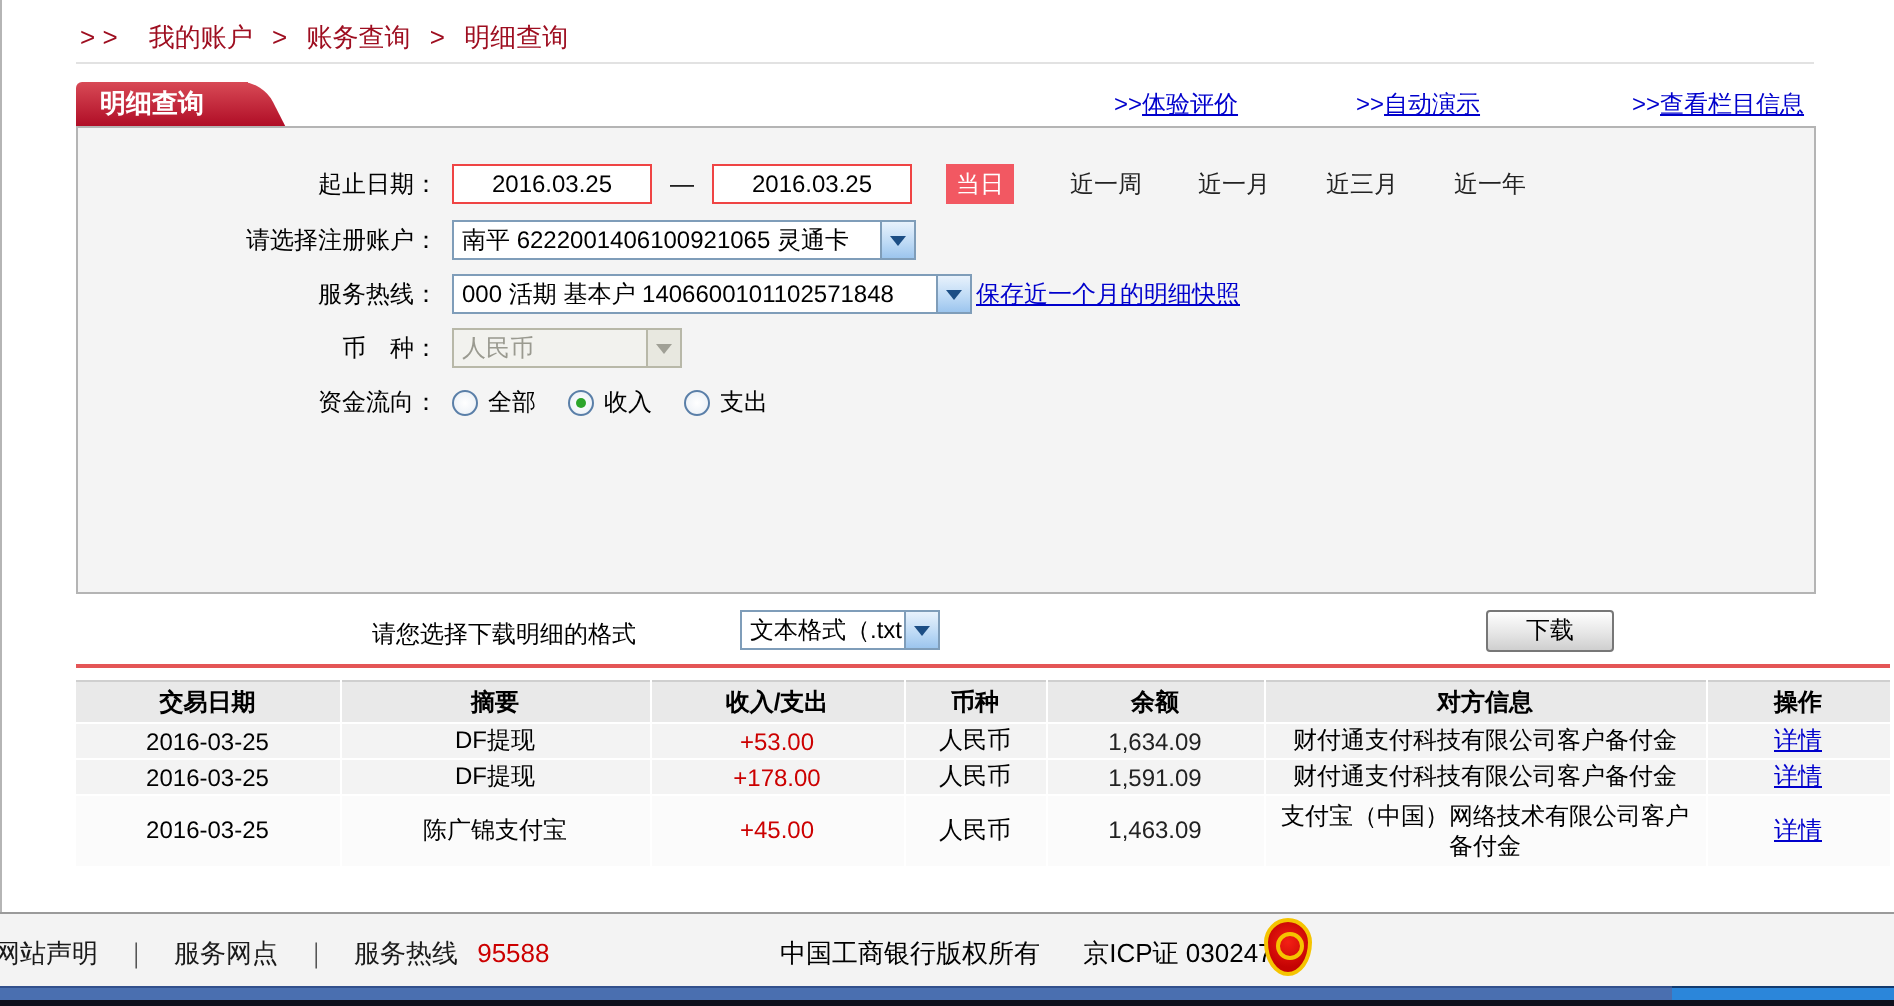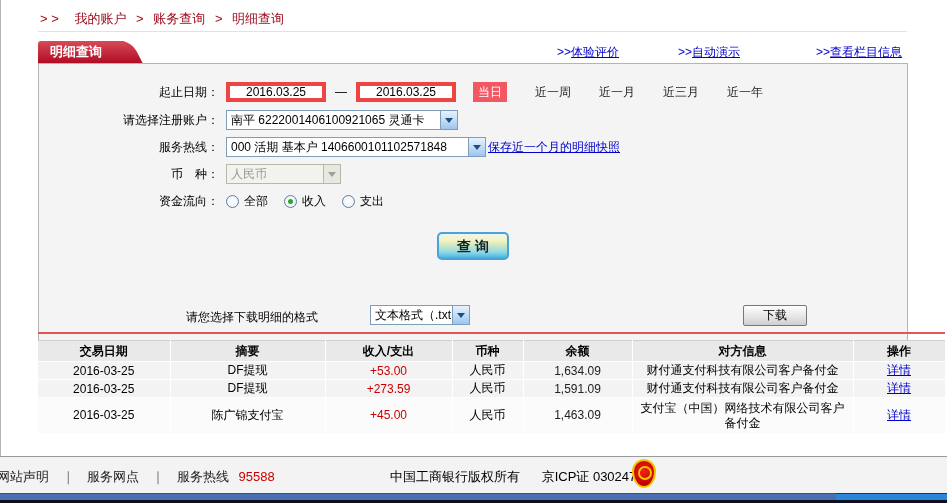--- a/index.html
+++ b/index.html
@@ -27,27 +27,27 @@
          transform:skewX(27deg); border-radius:0 10px 0 0; }
 
   
   .panel-links a { position:absolute; top:44px; color:#0000cc; text-decoration:none; cursor:pointer; white-space:nowrap; }
   .panel-links .lk-text { text-decoration:underline; }
   .panel-links a:nth-child(1){ left:557px; }
   .panel-links a:nth-child(2){ left:678px; }
   .panel-links a:nth-child(3){ left:816px; }
 
   
-  .panel { position:absolute; left:38px; top:63px; width:870px; height:278px;
+  .panel { position:absolute; left:38px; top:63px; width:870px; height:234px;
            background:#f4f4f4; border:1px solid #b4b4b4; }
   .frow { position:absolute; left:0; display:flex; align-items:center; height:22px; width:100%; }
   .flabel { width:187px; text-align:right; padding-right:7px; flex:none; }
   .r1{top:17px;} .r2{top:45px;} .r3{top:72px;} .r4{top:99px;} .r5{top:126px;}
 
-  .date-input { width:100px; height:20px; border:4px solid #ef4444; background:#fff;
+  .date-input { width:100px; height:20px; border:1px solid #ef4444; background:#fff;
                 text-align:center; font-size:12px; font-family:inherit; padding:0; }
   .dash { margin:0 9px; }
 
   .xp-select { height:20px; background:#fff; border:1px solid #7f9db9; display:flex;
                align-items:center; cursor:pointer; }
   .xp-select .txt { flex:1; padding:0 4px; white-space:nowrap; overflow:hidden; }
   .xp-select .arrow-btn { width:17px; height:18px; flex:none; border-left:1px solid #7f9db9;
                background:linear-gradient(180deg,#e8f2fc,#bcd9f5 60%,#9cc5ee);
                display:flex; align-items:center; justify-content:center; }
   .tri { width:0; height:0; border-left:4px solid transparent; border-right:4px solid transparent;
@@ -206,23 +206,20 @@
         <span class="radio checked"></span>
         <span>收入</span>
       </span>
       <span class="radio-item">
         <span class="radio"></span>
         <span>支出</span>
       </span>
     </div>
   </div>
 
-  <div class="btn-row">
-    <span class="query-btn">查 询</span>
-  </div>
 </div>
 
 <div class="dl-row">
   <span class="dl-label">请您选择下载明细的格式</span>
   <div class="xp-select w-format dl-select">
     <span class="txt">文本格式（.txt）</span>
     <span class="arrow-btn">
         <span class="tri"></span>
       </span>
   </div>
@@ -256,21 +253,21 @@
     <td>DF提现</td>
     <td class="amount">+53.00</td>
     <td>人民币</td>
     <td class="balance">1,634.09</td>
     <td>财付通支付科技有限公司客户备付金</td>
     <td><a class="detail">详情</a></td>
   </tr>
   <tr>
     <td>2016-03-25</td>
     <td>DF提现</td>
-    <td class="amount">+273.59</td>
+    <td class="amount">+178.00</td>
     <td>人民币</td>
     <td class="balance">1,591.09</td>
     <td>财付通支付科技有限公司客户备付金</td>
     <td><a class="detail">详情</a></td>
   </tr>
   <tr class="row3">
     <td>2016-03-25</td>
     <td>陈广锦支付宝</td>
     <td class="amount">+45.00</td>
     <td>人民币</td>

